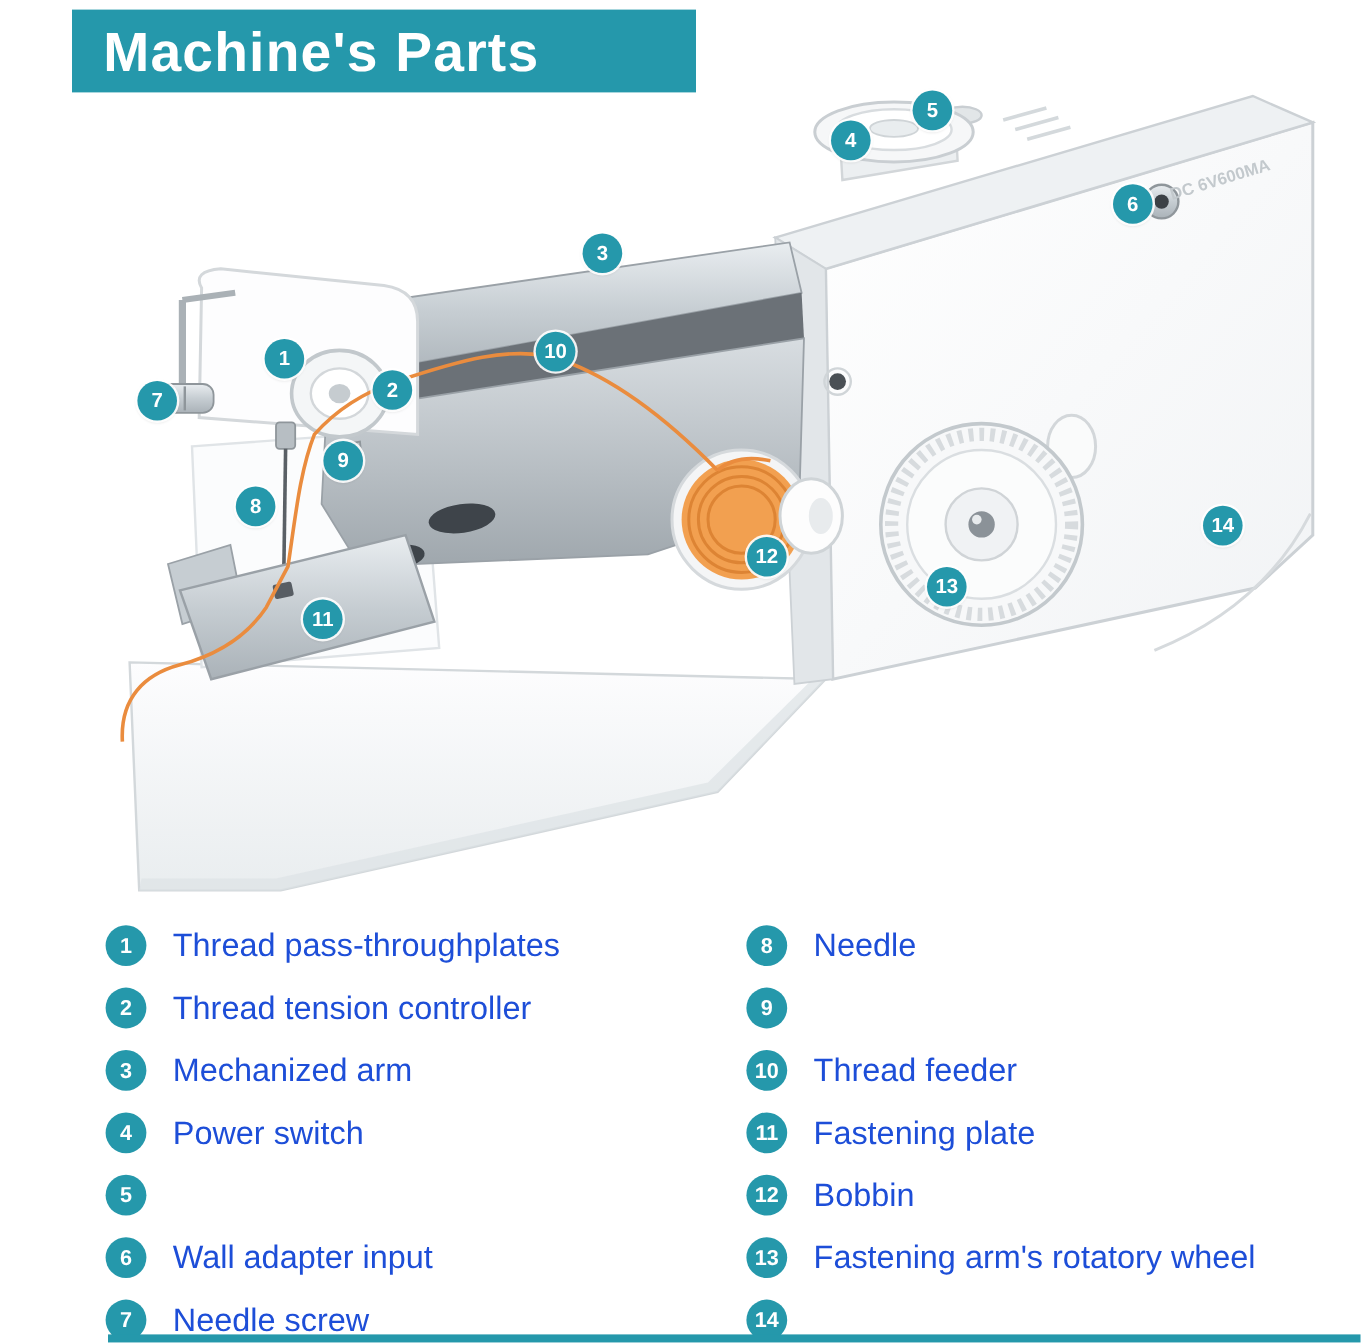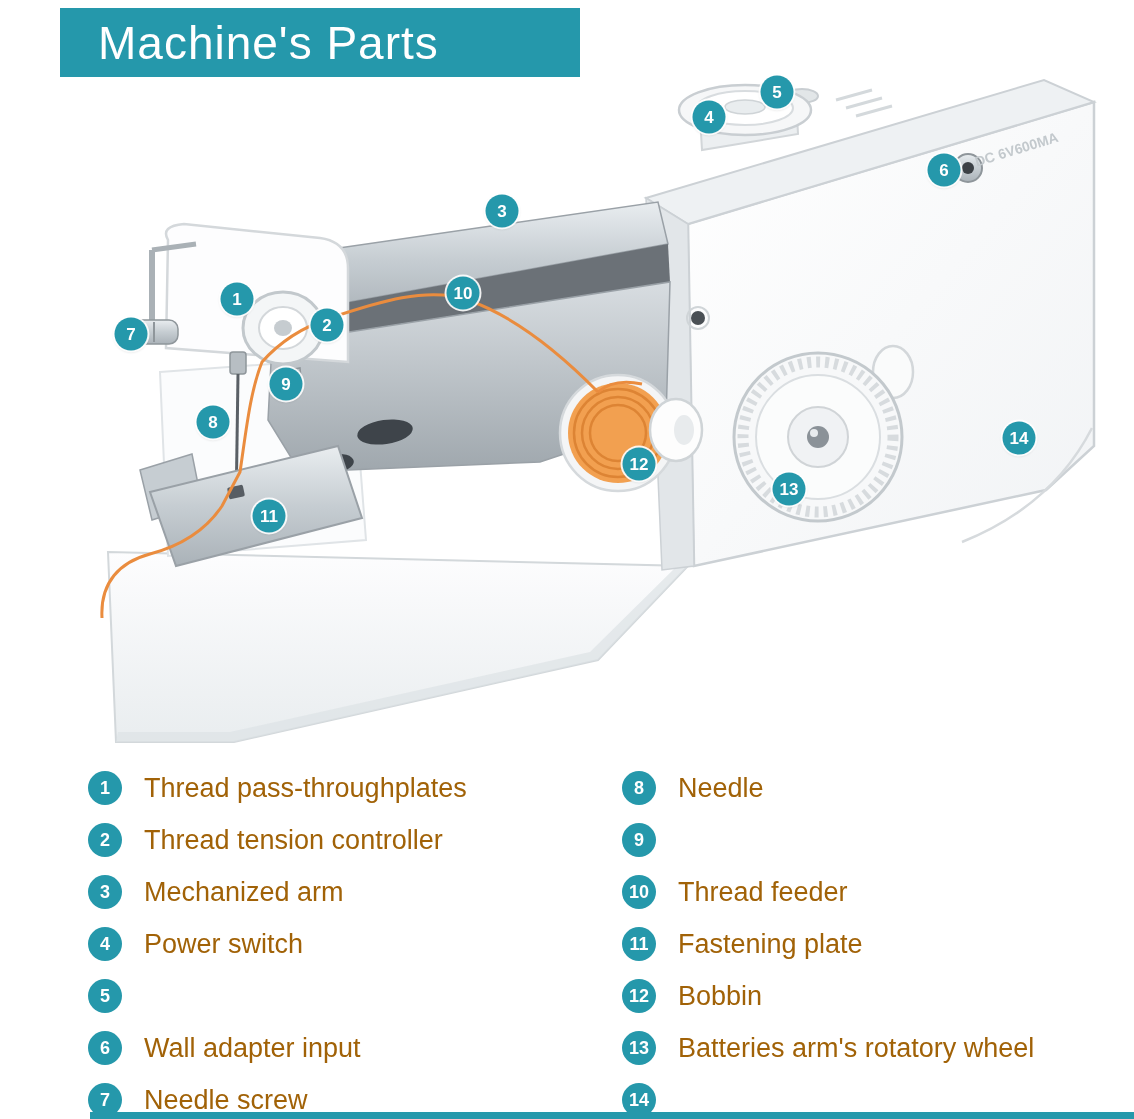--- a/index.html
+++ b/index.html
@@ -5,21 +5,21 @@
   html,body{margin:0;padding:0;background:#ffffff;}
   .page{
     position:relative;width:1134px;height:1119px;background:#ffffff;overflow:hidden;
     font-family:"Liberation Sans", sans-serif;
   }
   .banner{
     position:absolute;left:60px;top:8px;width:520px;height:69px;
     background:#2598ab;display:flex;align-items:center;
   }
   .banner h1{
-    margin:12px;padding:0 0 0 26px;color:#ffffff;font-size:46px;font-weight:400;
+    margin:0;padding:0 0 0 26px;color:#ffffff;font-size:46px;font-weight:700;
     letter-spacing:1px;
   }
   .illustration{position:absolute;left:0;top:0;width:1134px;height:760px;}
   .illustration svg{position:absolute;left:0;top:0;}
   .marker-layer{position:absolute;left:0;top:0;width:1134px;height:760px;}
   .marker{
     position:absolute;width:33px;height:33px;border-radius:50%;
     background:#2598ab;color:#ffffff;font-size:17px;font-weight:700;
     display:flex;align-items:center;justify-content:center;
     transform:translate(-50%,-50%);
@@ -28,21 +28,21 @@
   .legend{position:absolute;top:762px;left:0;width:1134px;height:350px;}
   .legend-col{position:absolute;top:0;display:flex;flex-direction:column;}
   .legend-col.left{left:88px;width:500px;}
   .legend-col.right{left:622px;width:512px;}
   .legend-row{display:flex;align-items:center;height:52px;gap:22px;}
   .legend-badge{
     flex:0 0 34px;width:34px;height:34px;border-radius:50%;
     background:#2598ab;color:#ffffff;font-size:18px;font-weight:700;
     display:flex;align-items:center;justify-content:center;
   }
-  .legend-label{font-size:27px;color:#a16207;white-space:nowrap;}
+  .legend-label{font-size:27px;color:#1d4ed8;white-space:nowrap;}
   .bottom-strip{position:absolute;left:90px;right:0;bottom:0;height:7px;background:#2598ab;}
 </style>
 </head>
 <body>
 
 <div class="page">
 
   <div class="banner">
     <h1>Machine's Parts</h1>
   </div>
@@ -231,21 +231,21 @@
         <div class="legend-row">
           <span class="legend-badge">11</span>
           <span class="legend-label">Fastening plate</span>
         </div>
         <div class="legend-row">
           <span class="legend-badge">12</span>
           <span class="legend-label">Bobbin</span>
         </div>
         <div class="legend-row">
           <span class="legend-badge">13</span>
-          <span class="legend-label">Batteries arm's rotatory wheel</span>
+          <span class="legend-label">Fastening arm's rotatory wheel</span>
         </div>
         <div class="legend-row">
           <span class="legend-badge">14</span>
         </div>
       </div>
   </div>
 
   <div class="bottom-strip"></div>
 </div>
 

